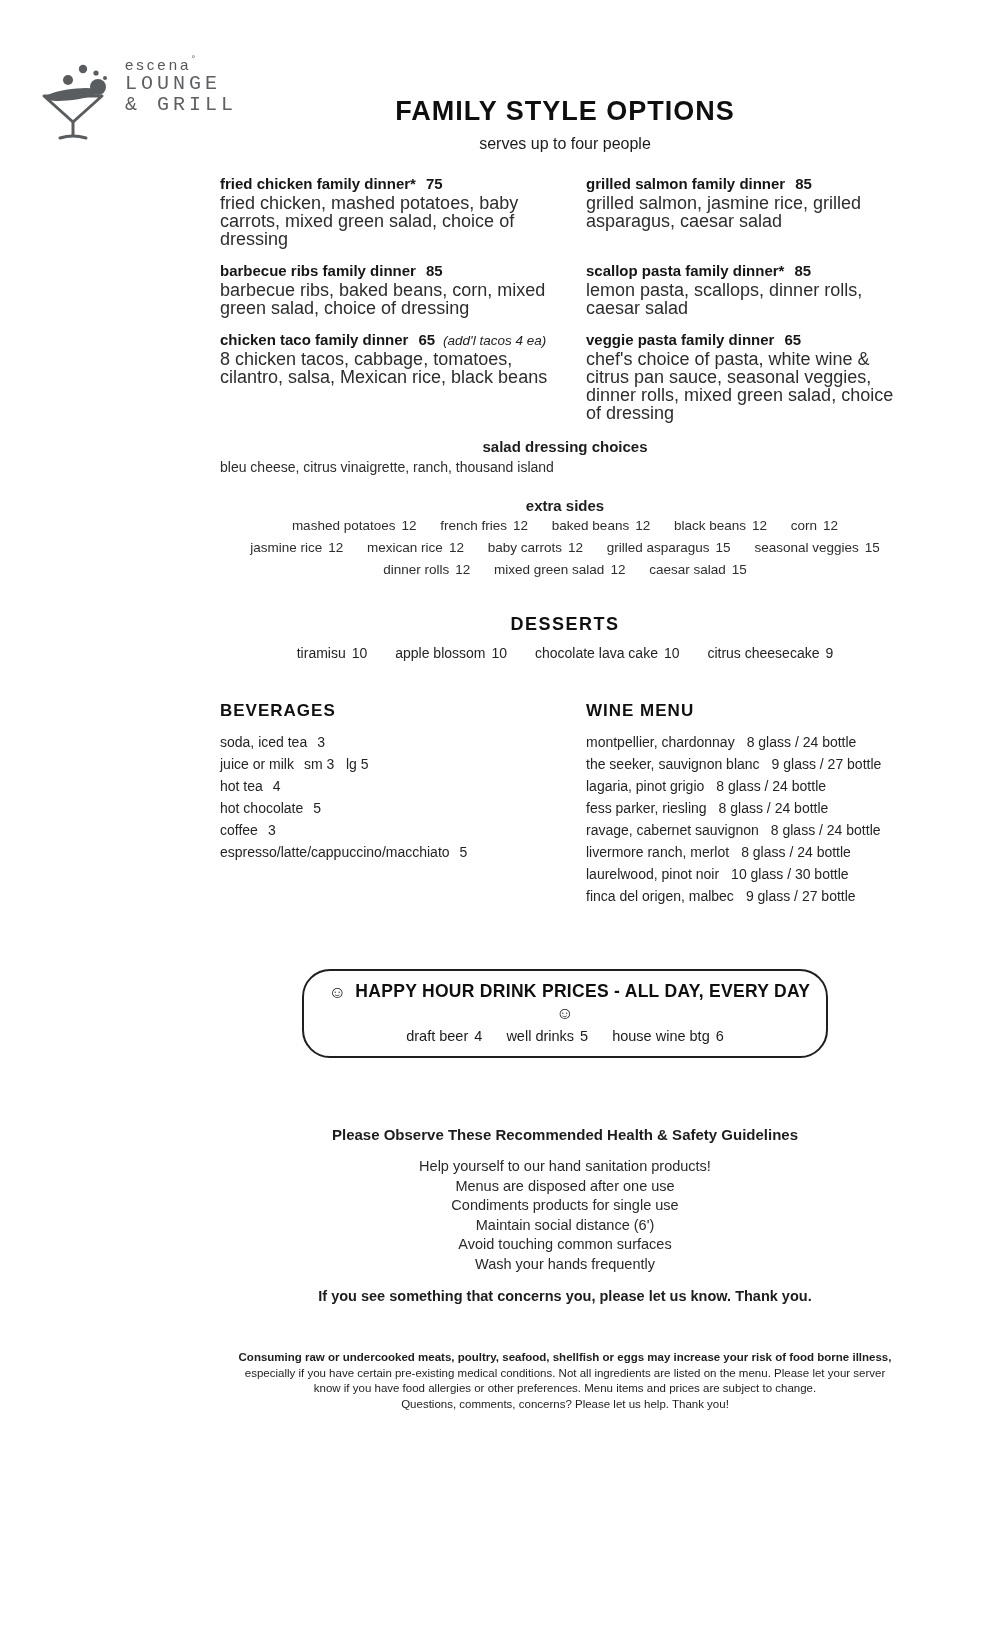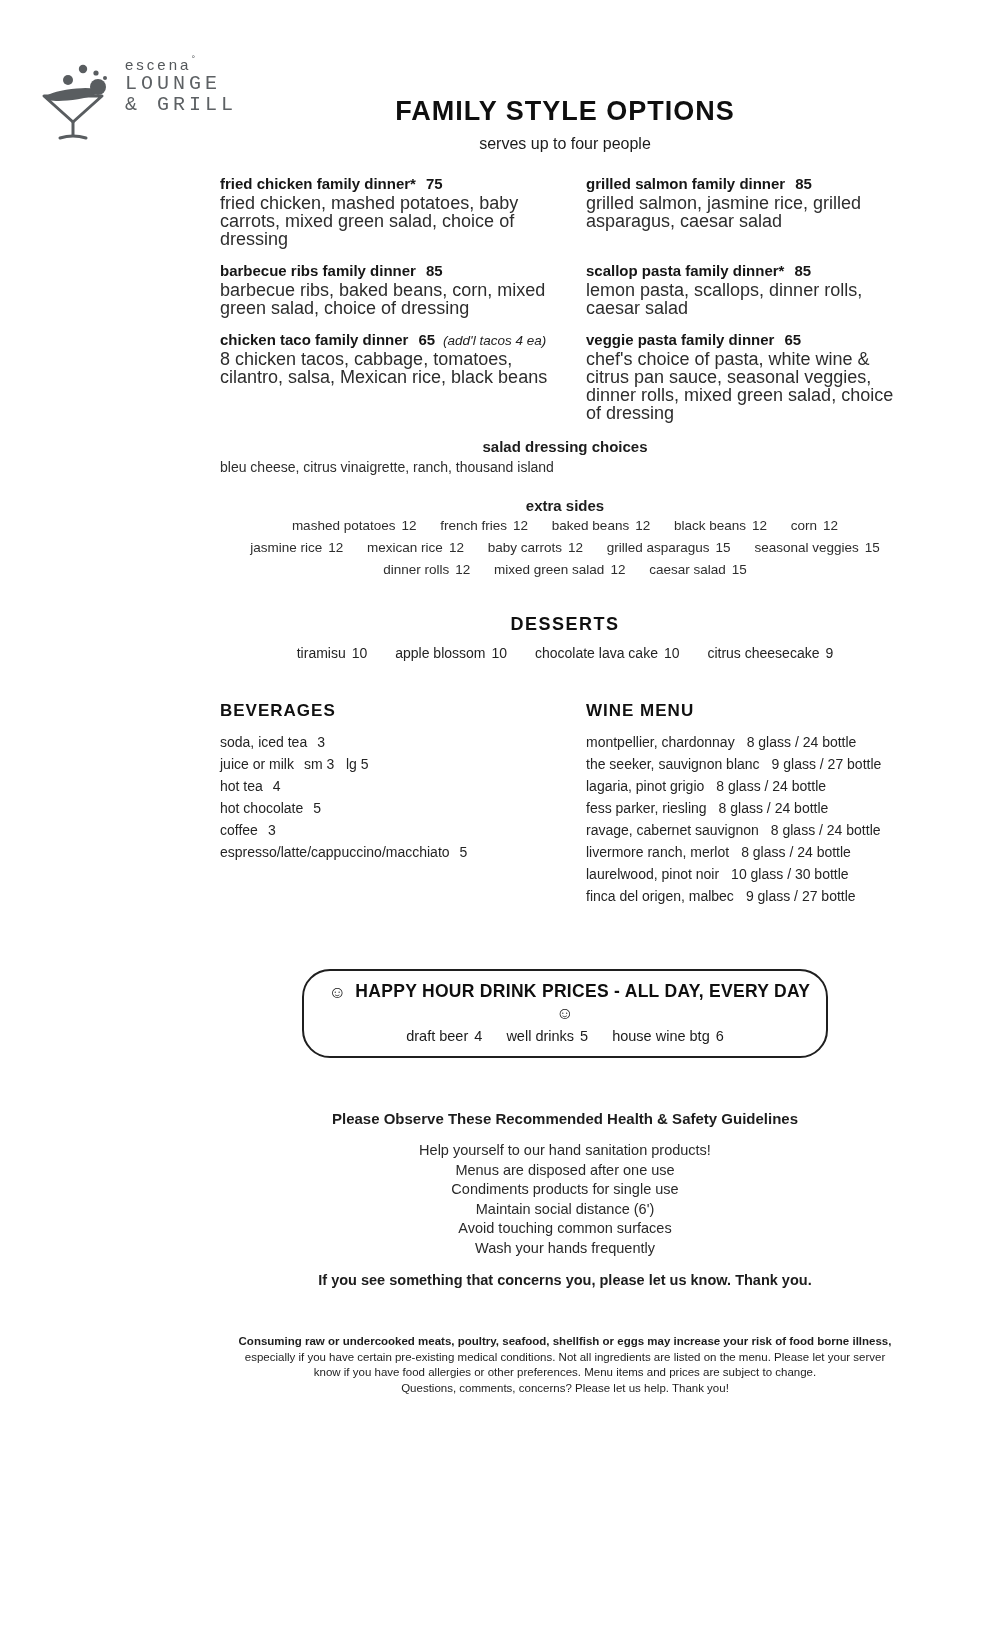--- a/index.html
+++ b/index.html
@@ -43,21 +43,21 @@
   .wine-price{margin-left:12px;}
   
   .hh-box{margin:62px auto 0;width:494px;border:2px solid #1f1f1f;border-radius:28px;
     padding:10px 14px 12px;text-align:center;}
   .hh-title{font-size:17.5px;font-weight:700;letter-spacing:.3px;color:#0f0f0f;}
   .hh-smiley{font-size:17px;font-weight:400;margin:0 9px;position:relative;top:1px;}
   .hh-line{margin-top:5px;font-size:14.5px;color:#1b1b1b;}
   .hh-drink{margin:0 10px;white-space:nowrap;}
   .hh-price{margin-left:6px;}
   
-  .guide-title{margin-top:52px;text-align:center;font-size:15px;font-weight:700;}
+  .guide-title{margin-top:68px;text-align:center;font-size:15px;font-weight:700;}
   .guide-lines{margin-top:14px;text-align:center;font-size:14.5px;line-height:19.5px;color:#2a2a2a;}
   .guide-footer{margin-top:14px;text-align:center;font-size:14.5px;font-weight:700;}
   
   .disclaimer{margin-top:46px;text-align:center;font-size:11.5px;line-height:15.5px;color:#1d1d1d;}
   .disc-bold{font-weight:700;}
   .disc-rest{max-width:655px;margin:0 auto;}
 </style>
 </head>
 <body>
 

